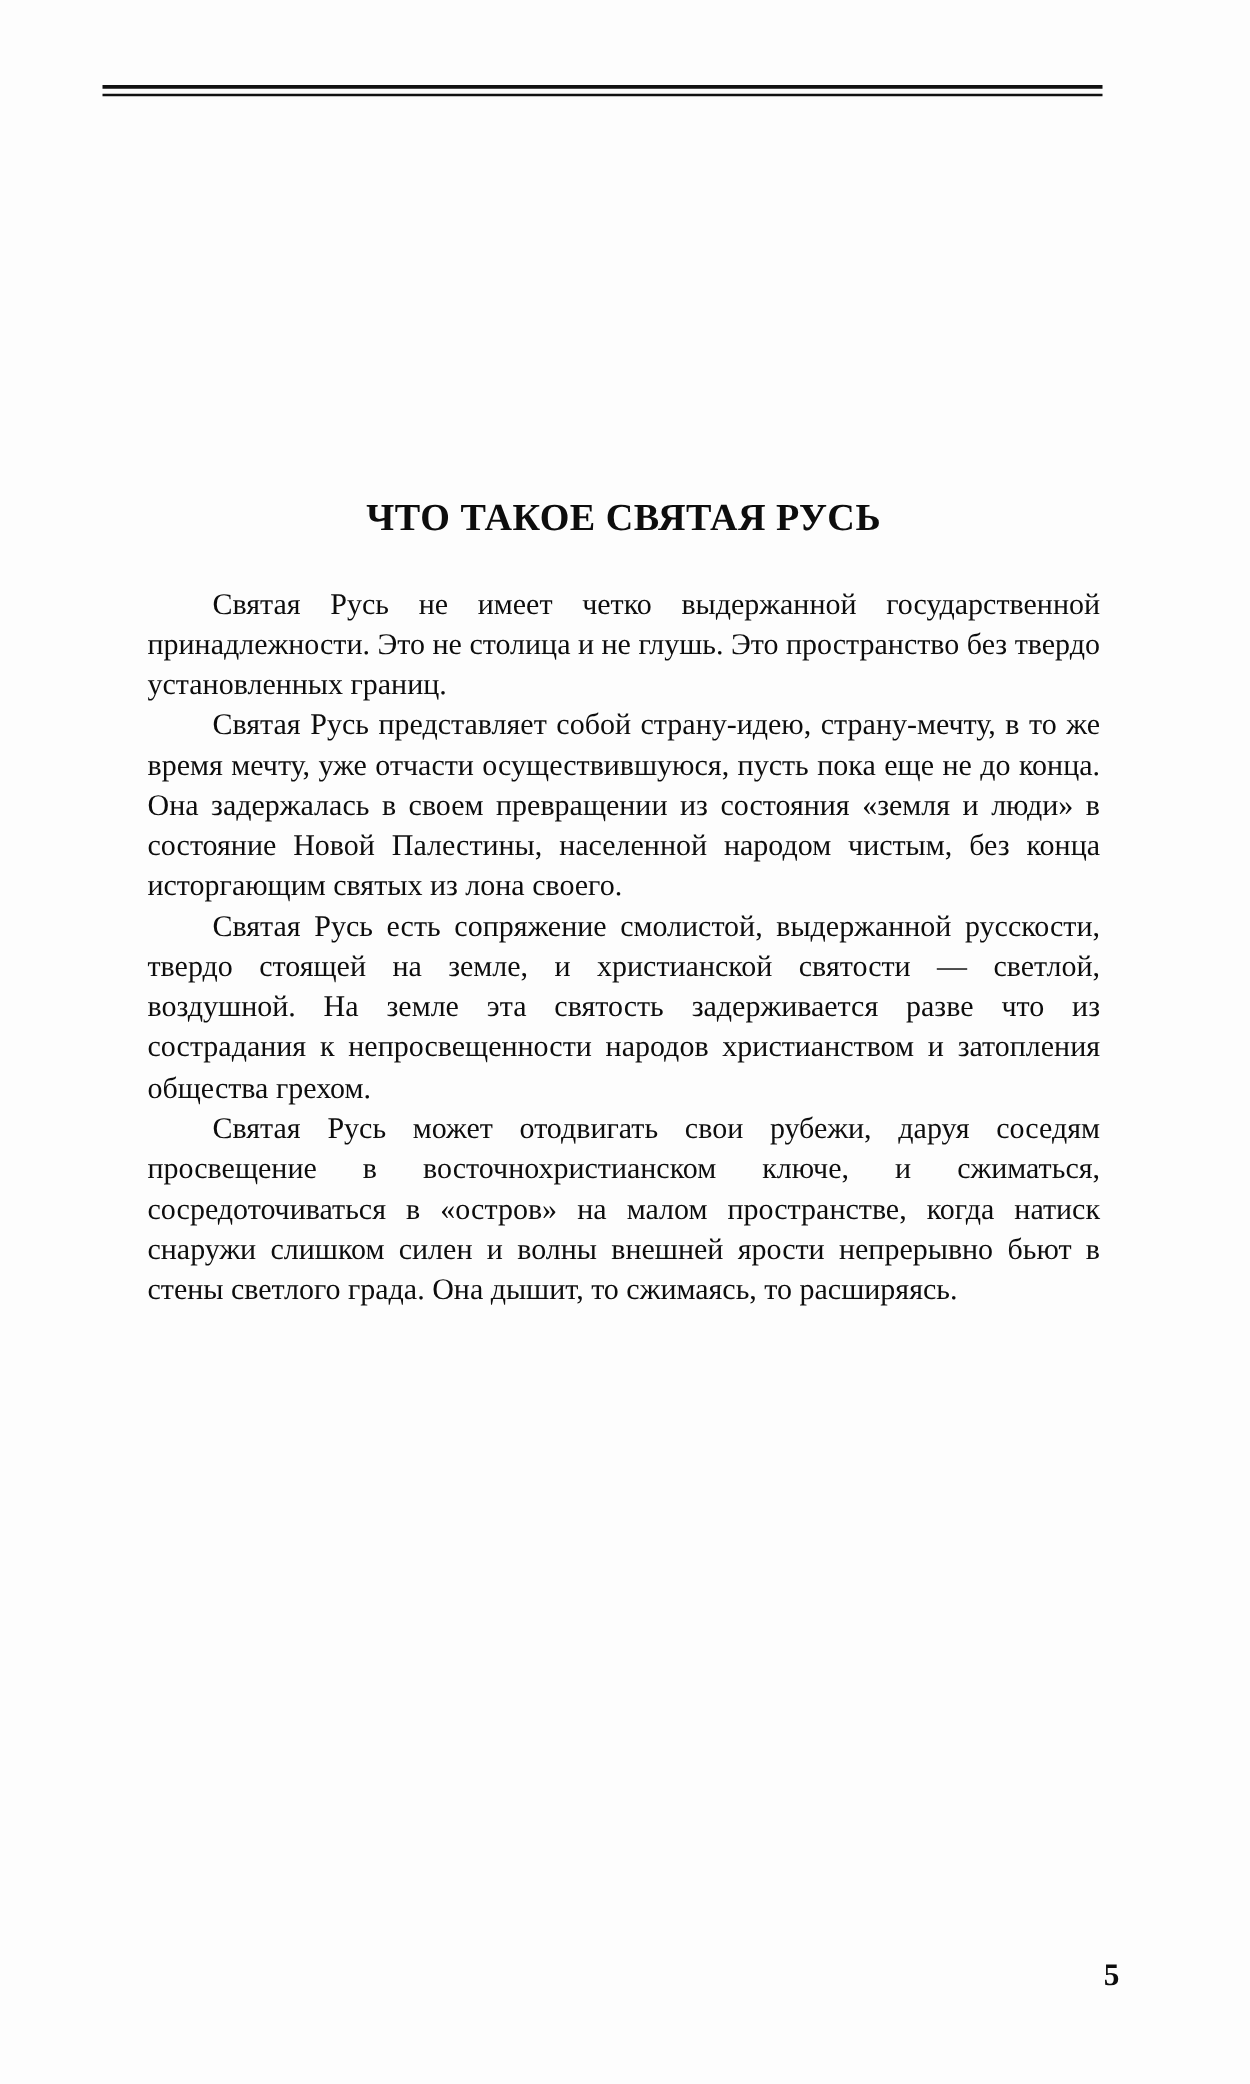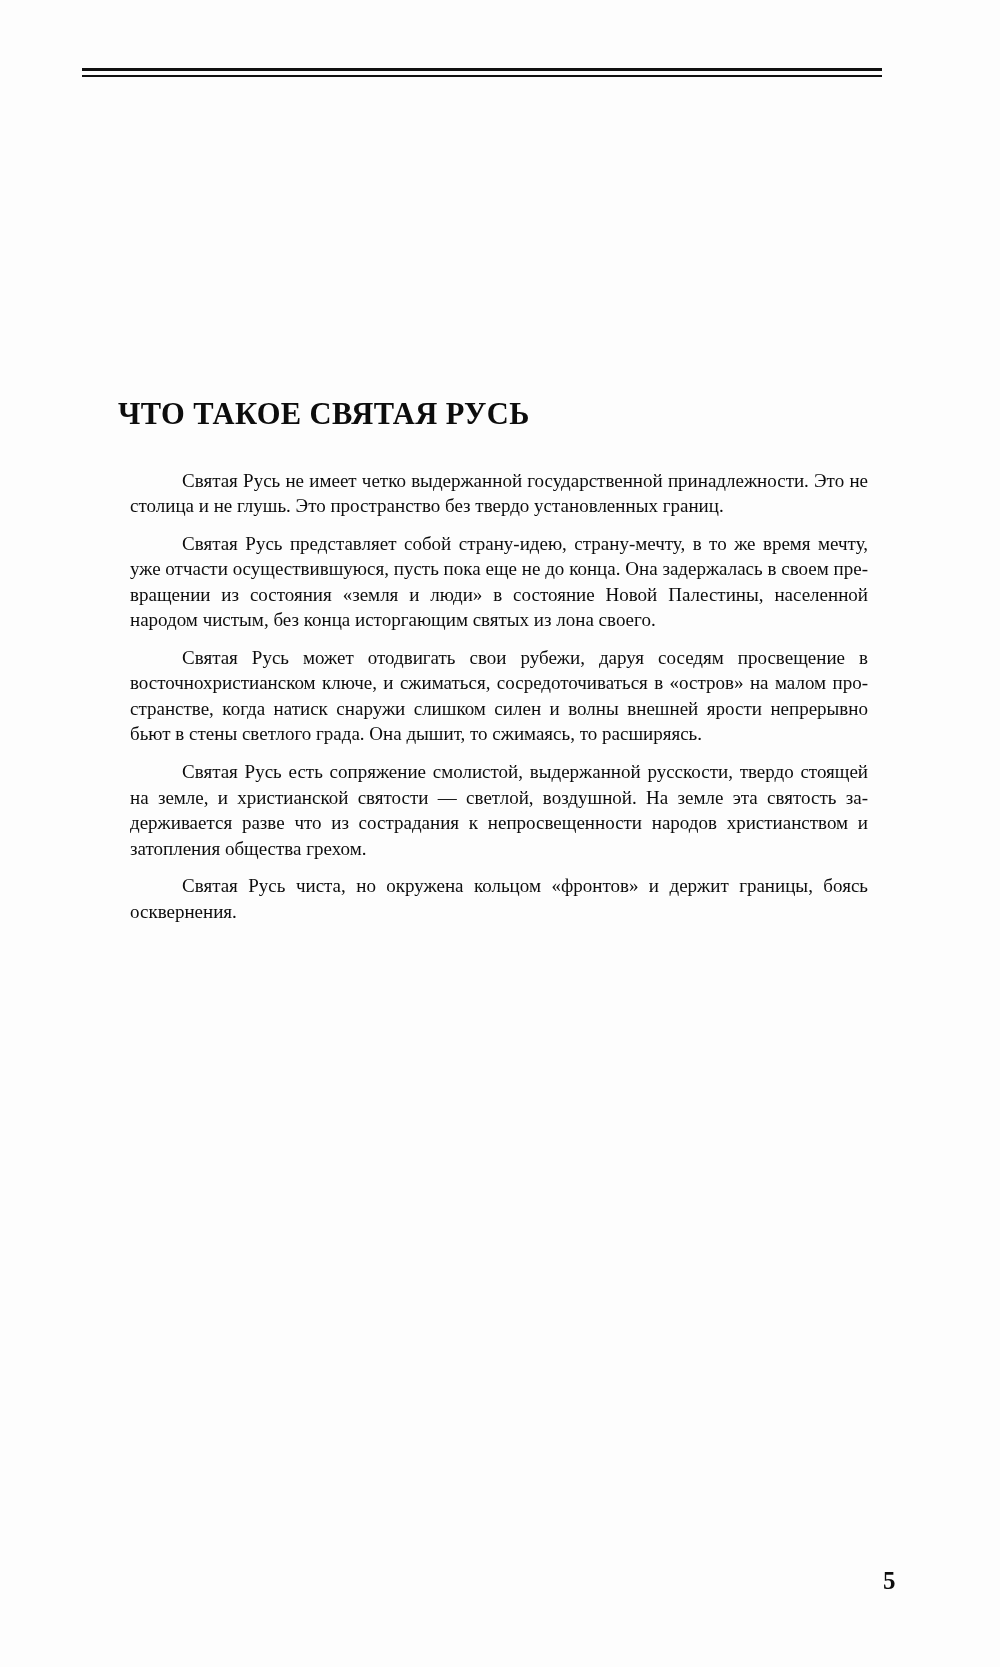--- a/index.html
+++ b/index.html
@@ -44,29 +44,29 @@
   .content {
     position: absolute;
     left: 118px;
     top: 398px;
     width: 762px;
   }
 
   .chapter-title {
     font-size: 30.5px;
     font-weight: bold;
-    text-align: left;
+    text-align: center;
     letter-spacing: 0.4px;
     margin: 0 0 36px 0;
     line-height: 1.1;
   }
 
   .body-text p {
-    margin: 12px;
-    font-size: 19px;
+    margin: 0;
+    font-size: 24px;
     line-height: 1.345;
     text-align: justify;
     text-indent: 52px;
     hyphens: manual;
   }
 
   .folio {
     position: absolute;
     right: 104px;
     bottom: 72px;
@@ -85,21 +85,20 @@
     <div class="line-gap"></div>
     <div class="line-thin"></div>
   </div>
 
   <div class="content">
     <h1 class="chapter-title">ЧТО ТАКОЕ СВЯТАЯ РУСЬ</h1>
 
     <div class="body-text">
       <p>Святая Русь не имеет четко выдержанной государствен­ной принадлежности. Это не столица и не глушь. Это про­странство без твердо установленных границ.</p>
       <p>Святая Русь представляет собой страну-идею, страну-мечту, в то же время мечту, уже отчасти осуществившуюся, пусть пока еще не до конца. Она задержалась в своем пре­вращении из состояния «земля и люди» в состояние Новой Палестины, населенной народом чистым, без конца истор­гающим святых из лона своего.</p>
+      <p>Святая Русь есть сопряжение смолистой, выдержан­ной русскости, твердо стоящей на земле, и христианской святости — светлой, воздушной. На земле эта святость за­держивается разве что из сострадания к непросвещенности народов христианством и затопления общества грехом.</p>
       <p>Святая Русь может отодвигать свои рубежи, даруя со­седям просвещение в восточнохристианском ключе, и сжиматься, сосредоточиваться в «остров» на малом про­странстве, когда натиск снаружи слишком силен и волны внешней ярости непрерывно бьют в стены светлого града. Она дышит, то сжимаясь, то расширяясь.</p>
-      <p>Святая Русь есть сопряжение смолистой, выдержан­ной русскости, твердо стоящей на земле, и христианской святости — светлой, воздушной. На земле эта святость за­держивается разве что из сострадания к непросвещенности народов христианством и затопления общества грехом.</p>
-      <p>Святая Русь чиста, но окружена кольцом «фронтов» и держит границы, боясь осквернения.</p>
     </div>
   </div>
 
   <div class="folio">5</div>
 
 </div>
 
 </body></html>

